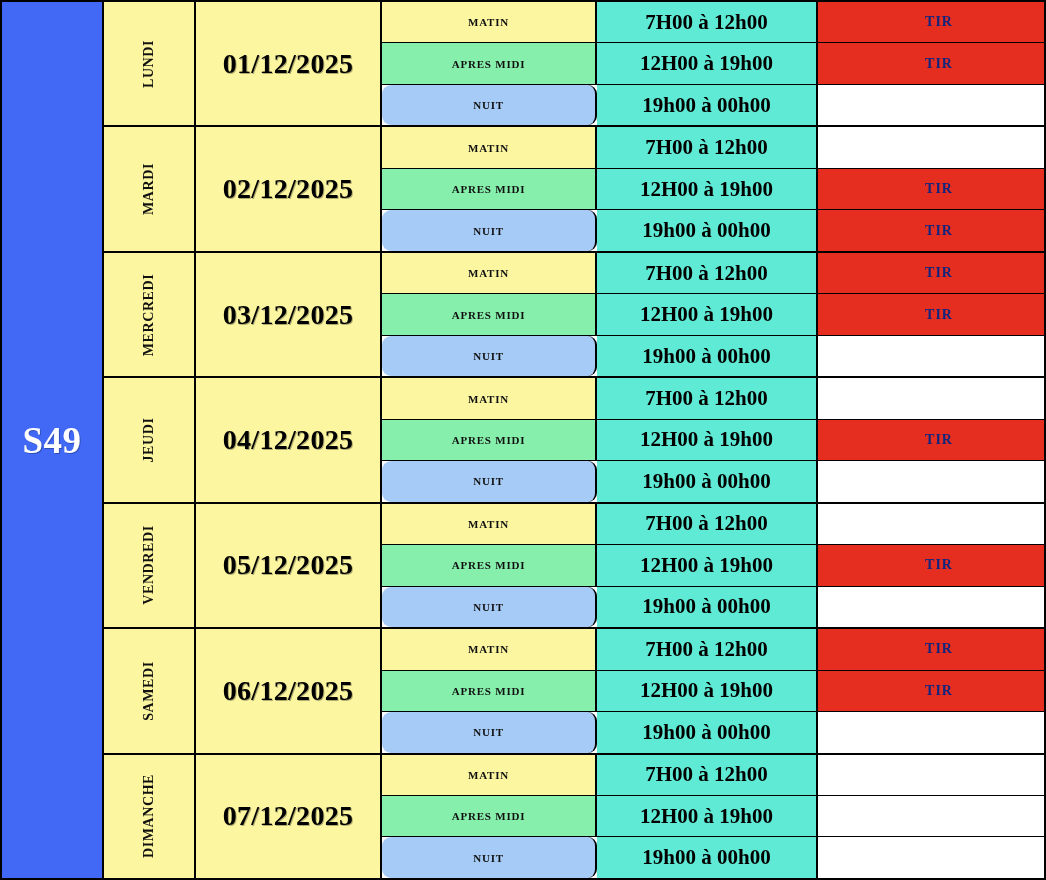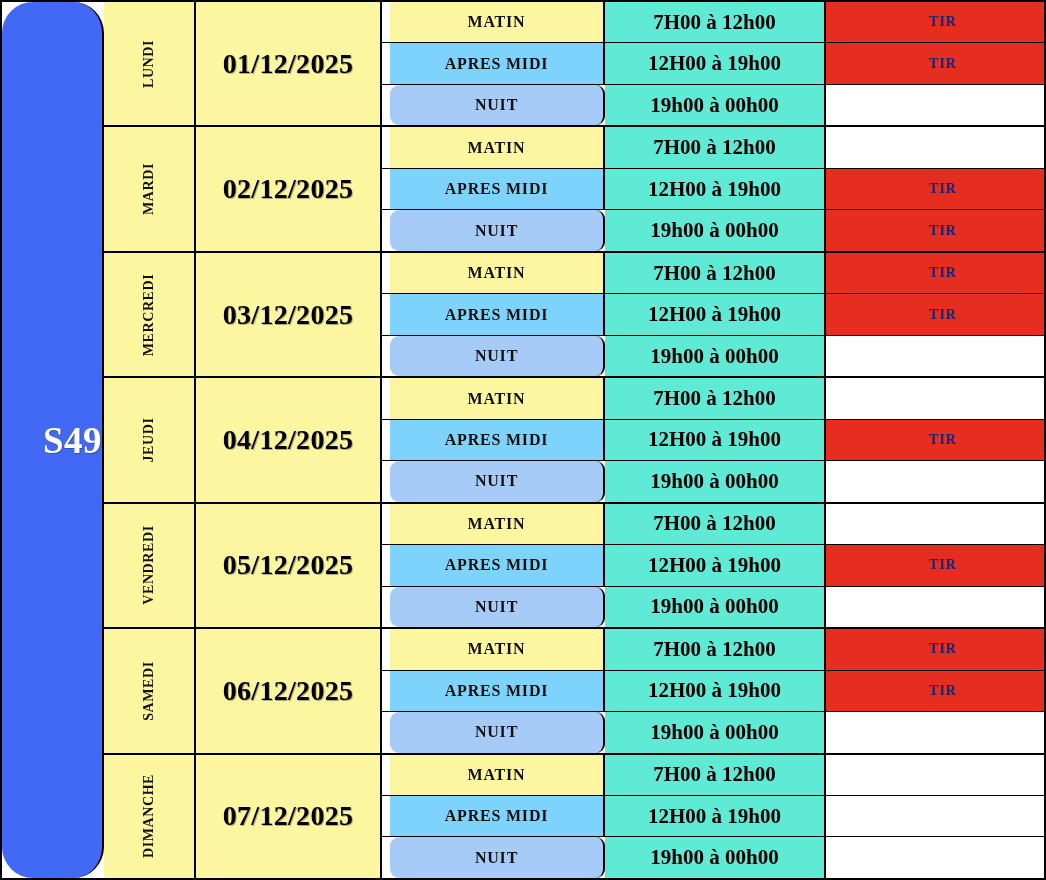--- a/index.html
+++ b/index.html
@@ -24,24 +24,23 @@
     background: #ffffff;
   }
 
   
   .week-col {
     width: 102px;
     flex: 0 0 102px;
     background: #4169F5;
     display: flex;
     align-items: center;
-    justify-content: flex-end;
-    border-right: 2px solid #000000;
-    box-sizing: border-box;
-    border-radius: 31px;
+    justify-content: center;
+    border-right: 2px solid #000000;
+    box-sizing: border-box;
   }
   .week-label {
     color: #ffffff;
     font-size: 37px;
     font-weight: bold;
     letter-spacing: 0.5px;
     text-shadow: 1px 1px 0 rgba(0,0,0,0.25);
   }
 
   
@@ -117,28 +116,27 @@
   .shift-row:last-child { border-bottom: none; }
 
   .shift-name {
     width: 215px;
     flex: 0 0 215px;
     border-right: 2px solid #000000;
     box-sizing: border-box;
     display: flex;
     align-items: center;
     justify-content: center;
-    font-size: 16px;
+    font-size: 11px;
     font-weight: bold;
     color: #111111;
     letter-spacing: 0.8px;
-    margin-left: 8px;
   }
   .shift-name.matin      { background: #FCF6A0; }
-  .shift-name.apresmidi  { background: #7dd3fc; }
+  .shift-name.apresmidi  { background: #86efac; }
   .shift-name.nuit       { background: #A6CBF7; border-radius: 9px; }
 
   .shift-time {
     width: 221px;
     flex: 0 0 221px;
     background: #5eead4;
     border-right: 2px solid #000000;
     box-sizing: border-box;
     display: flex;
     align-items: center;

